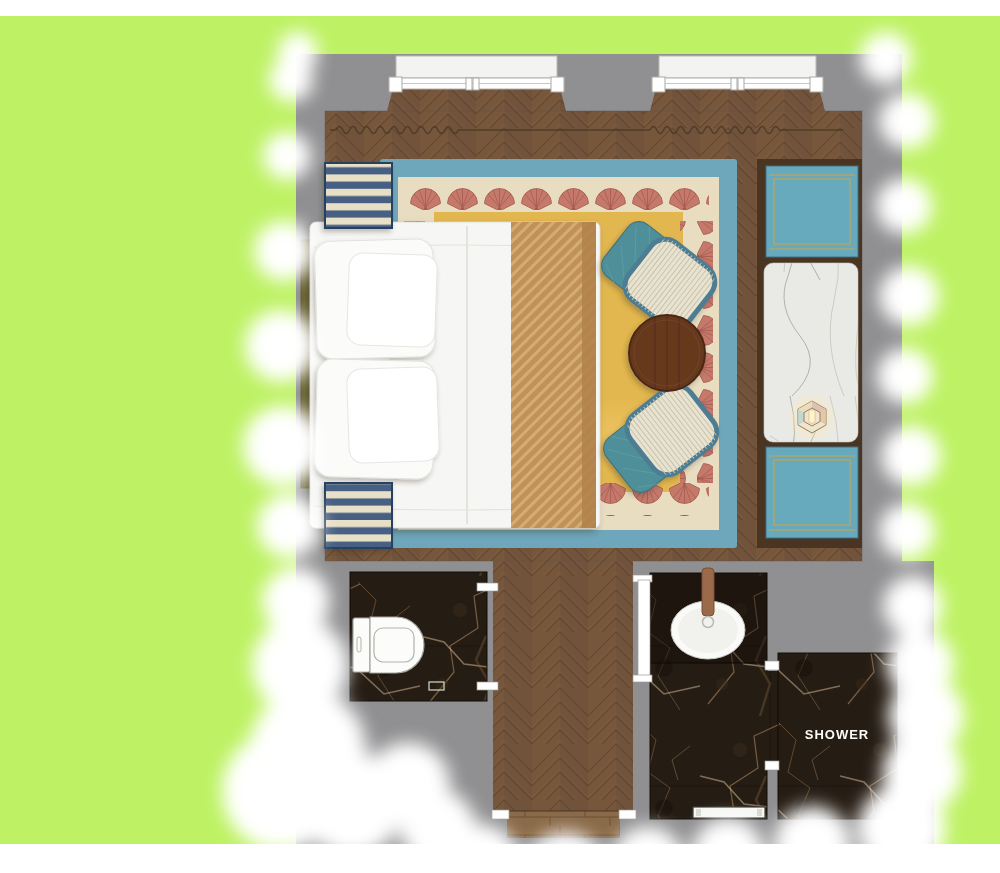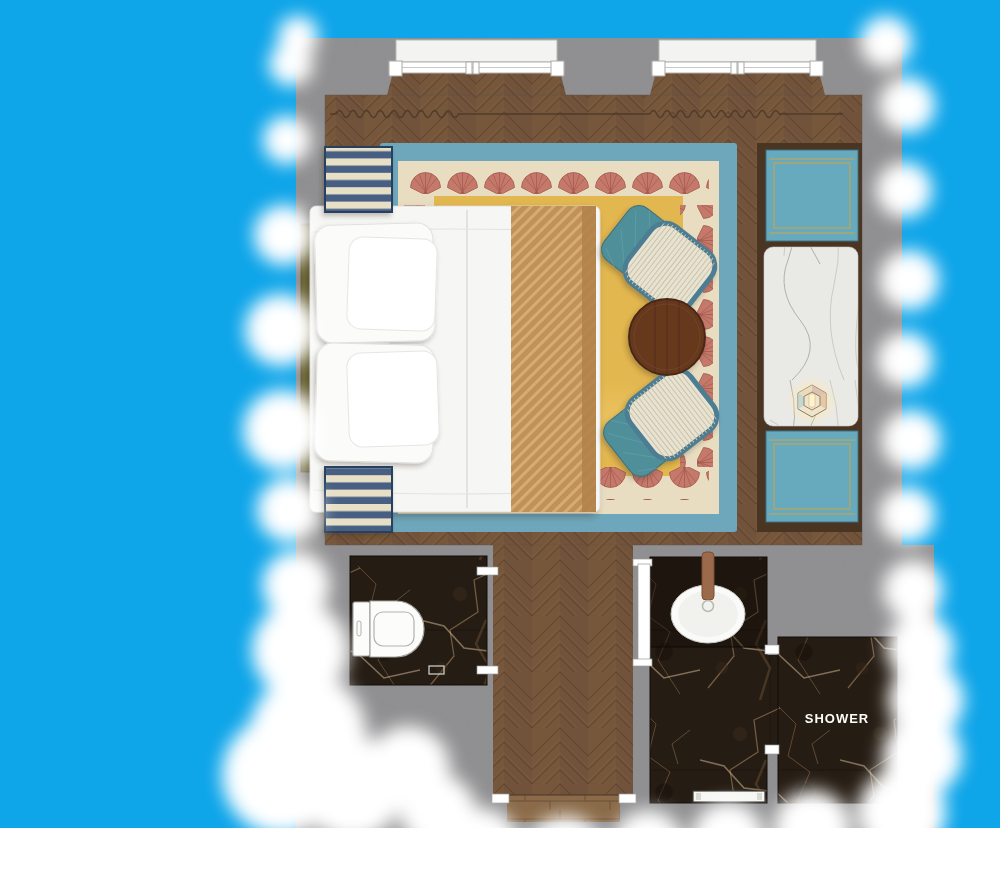--- a/index.html
+++ b/index.html
@@ -1,17 +1,17 @@
 <!DOCTYPE html>
 <html><head>
 <meta charset="utf-8">
 <style>
   html,body{margin:0;padding:0;background:#ffffff;}
-  .stage{position:relative;width:1000px;height:828px;overflow:hidden;background:#0ea5e9;
-         font-family:"Liberation Sans", sans-serif;}
+  .stage{position:relative;width:1000px;height:828px;overflow:hidden;background:#bef264;
+         font-family:"Liberation Sans", sans-serif;margin-top:16px;}
   svg{display:block;}
   .room-label{font-family:"Liberation Sans", sans-serif;font-size:13px;font-weight:700;
               letter-spacing:1px;fill:#fcfcf9;}
 </style>
 </head>
 <body>
 
 <div class="stage">
 <svg width="1000" height="873" viewBox="0 0 1000 873" xmlns="http://www.w3.org/2000/svg">
   <defs>

